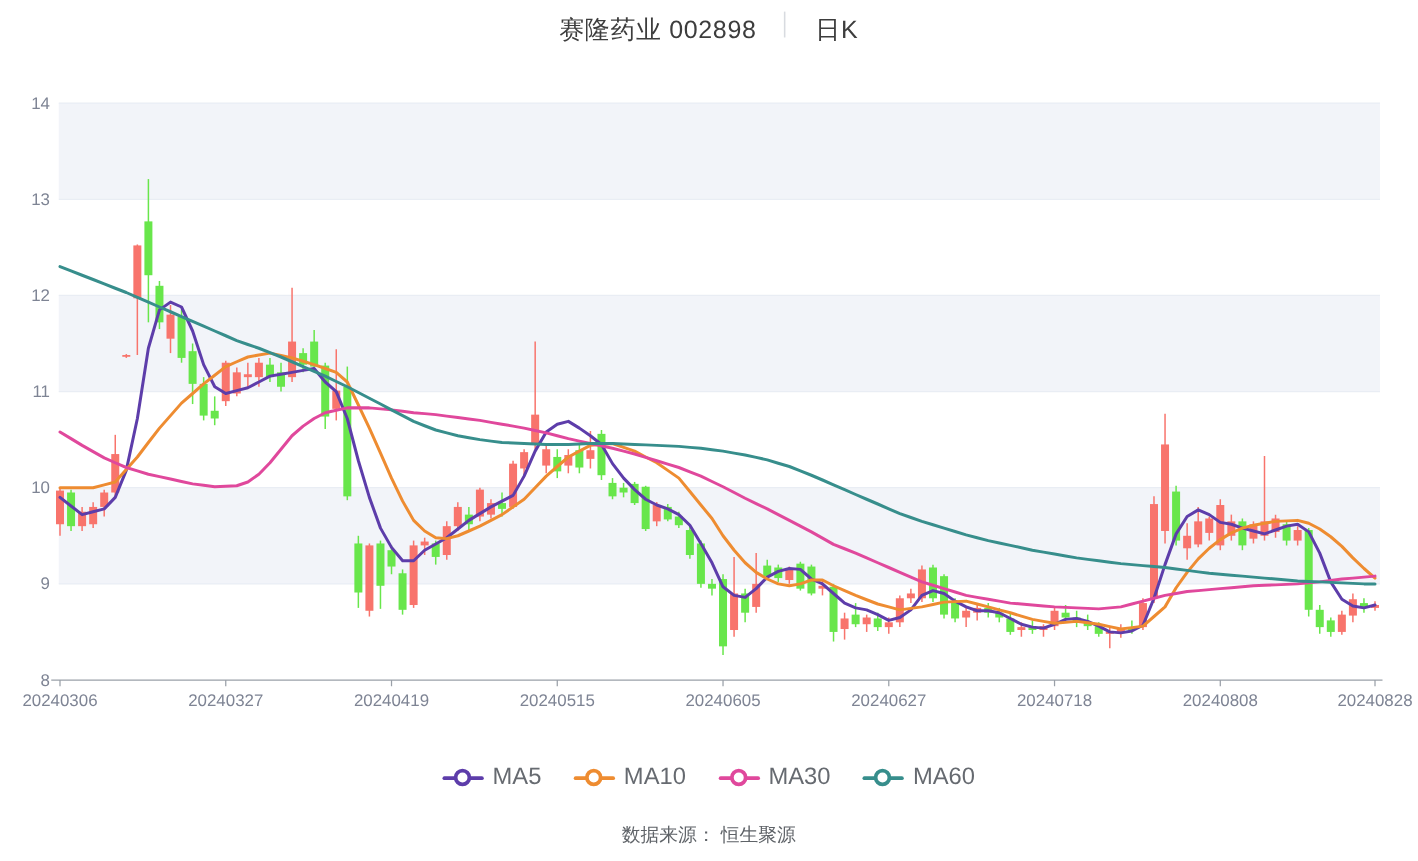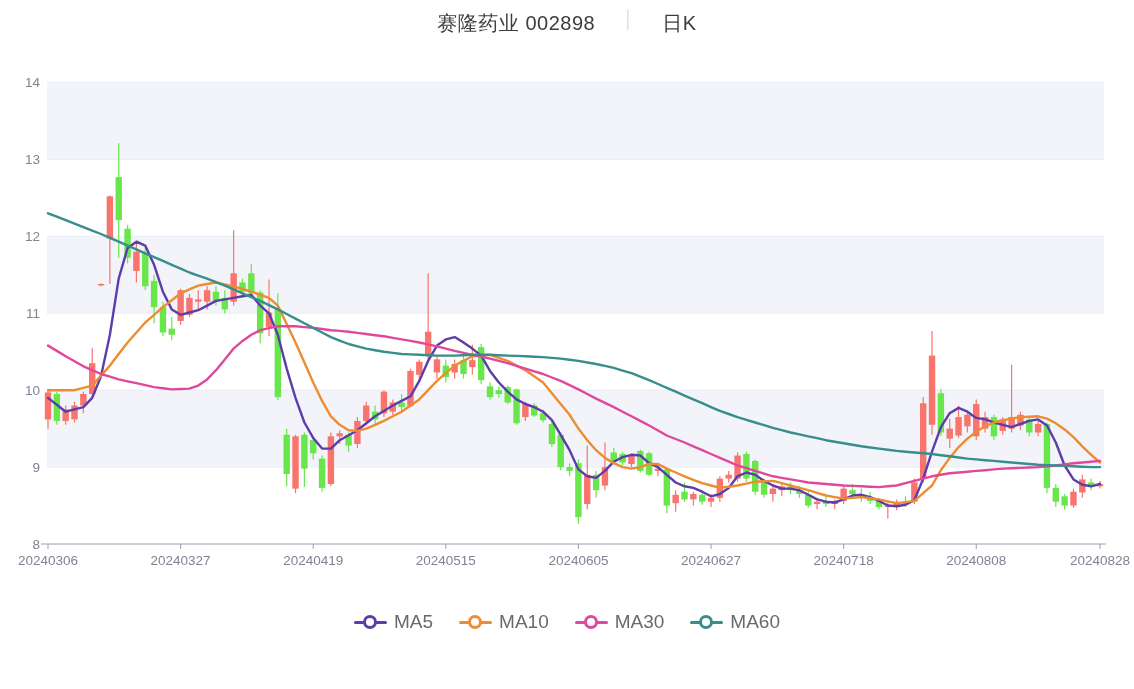--- a/index.html
+++ b/index.html
@@ -1,19 +1,19 @@
 <!DOCTYPE html>
 <html><head>
 <meta charset="utf-8">
 <style>
   html,body{margin:0;padding:0;background:#ffffff;}
   .frame{position:relative;width:1134px;height:689px;background:#ffffff;overflow:hidden;
          font-family:"Liberation Sans","DejaVu Sans",sans-serif;}
   .chart-title{position:absolute;top:10px;left:0;width:100%;display:flex;justify-content:center;
-ated align-items:center;gap:12px;font-size:20px;color:#3d3d3d;letter-spacing:0.5px;}
+ated align-items:center;gap:2px;font-size:20px;color:#3d3d3d;letter-spacing:0.5px;}
   .title-divider{color:#d8dbe0;font-size:17px;margin:0 16px;}
   #chart-svg{position:absolute;top:0;left:0;}
   .legend{position:absolute;top:611px;left:0;width:100%;display:flex;justify-content:center;
           align-items:center;gap:26px;}
   .legend-item{display:flex;align-items:center;gap:7px;cursor:pointer;}
   .legend-marker{position:relative;width:33px;height:15px;}
   .legend-line{position:absolute;top:6px;left:0;width:33px;height:3px;border-radius:2px;background:#999;}
   .legend-ring{position:absolute;top:0.5px;left:9px;width:8px;height:8px;border:3.2px solid #999;
                border-radius:50%;background:#ffffff;}
   .legend-label{font-size:19px;color:#666a70;}
@@ -347,14 +347,15 @@
     </div>
     <div class="legend-item">
       <span class="legend-marker">
           <span class="legend-line" style="background: rgb(55, 142, 140);"></span>
           <span class="legend-ring" style="border-color: rgb(55, 142, 140);"></span>
         </span>
       <span class="legend-label">MA60</span>
     </div>
   </div>
 
+  <div class="footer">数据来源： 恒生聚源</div>
 
 </div>
 
 </body></html>

